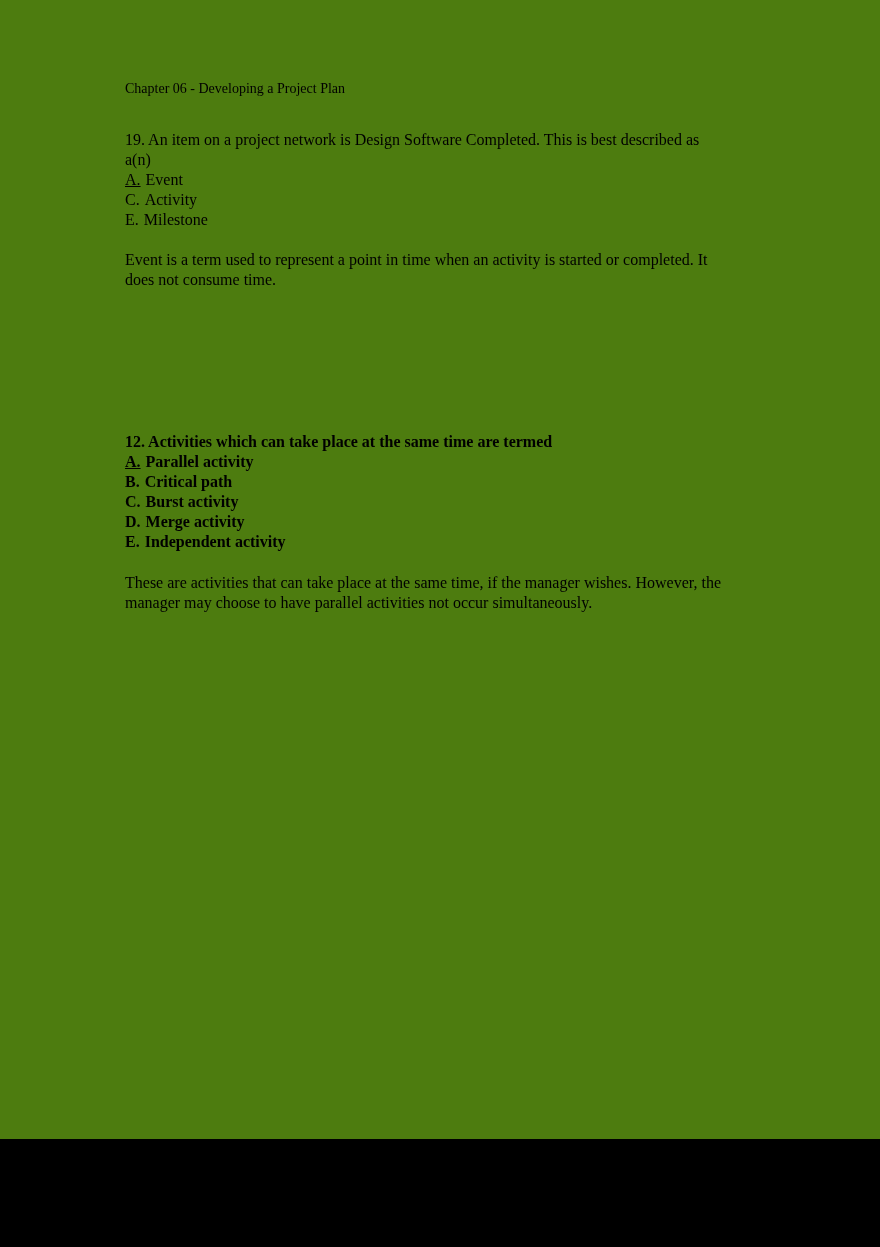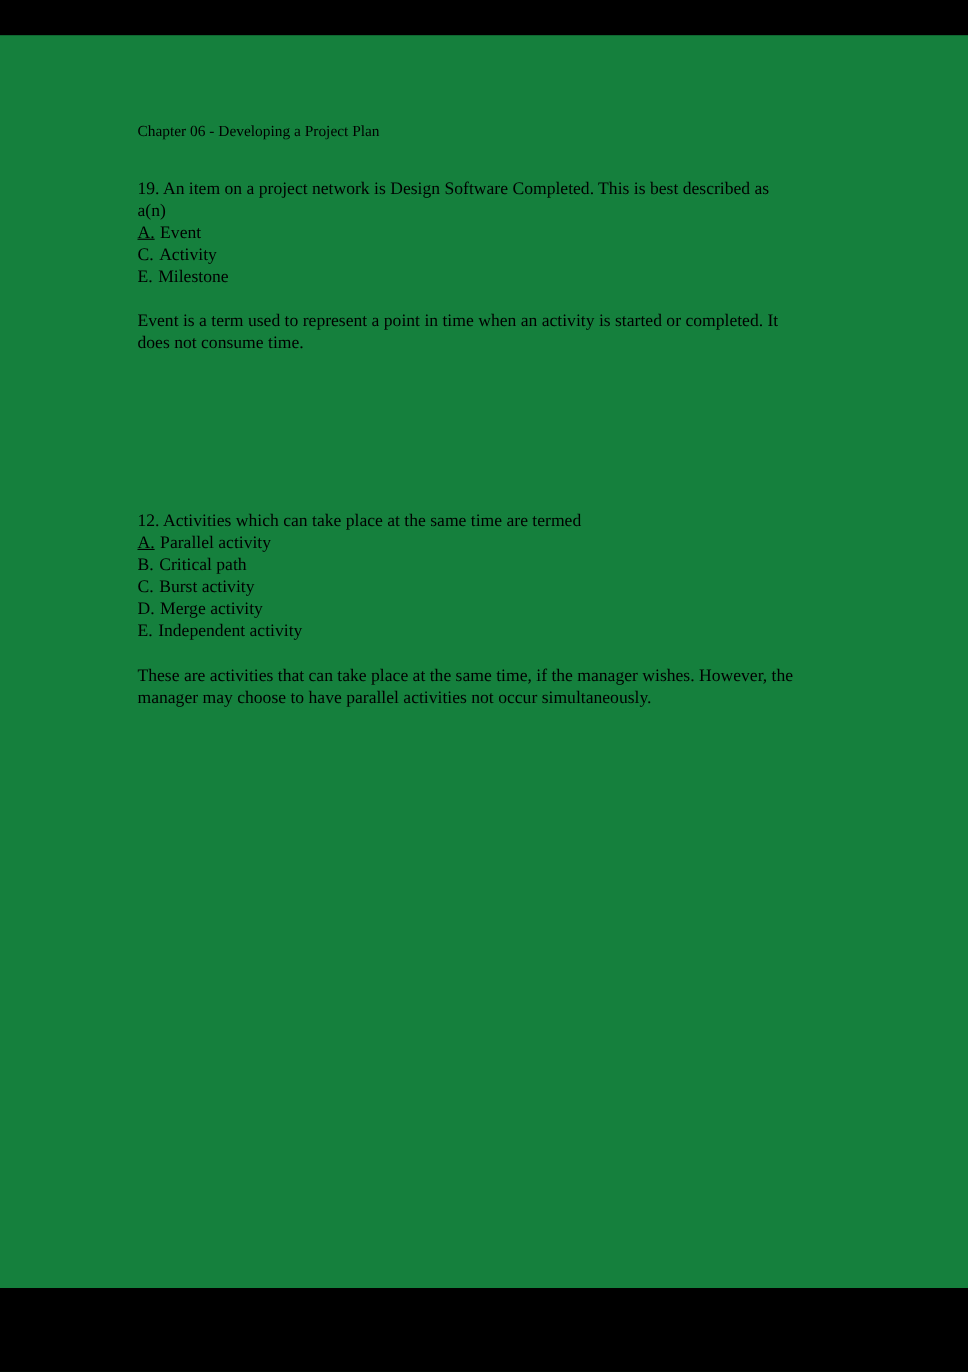--- a/index.html
+++ b/index.html
@@ -10,39 +10,38 @@
     width: 880px;
     height: 1247px;
     background: #000000;
     overflow: hidden;
     font-family: "Liberation Serif", "DejaVu Serif", serif;
     color: #000000;
   }
   .page {
     width: 880px;
     height: 1139px;
-    background: #15803d;
+    background: #4d7c0f;
     box-sizing: border-box;
     padding: 80px 88px 0 125px;
     overflow: hidden;
-    margin-top: 32px;
   }
   .doc-header {
     font-size: 14px;
     line-height: 18px;
     white-space: nowrap;
   }
   .line {
     font-size: 16px;
     line-height: 20px;
     white-space: nowrap;
   }
   .question-11 { margin-top: 32px; }
   .feedback-11 { margin-top: 20px; }
-  .question-12 { margin-top: 142px; }
+  .question-12 { margin-top: 142px; font-weight: bold; }
   .feedback-12 { margin-top: 21px; }
   .opt-letter { margin-right: 5px; }
   .underlined { text-decoration: underline; }
   .letterbox {
     width: 880px;
     height: 108px;
     background: #000000;
   }
 </style>
 </head>

